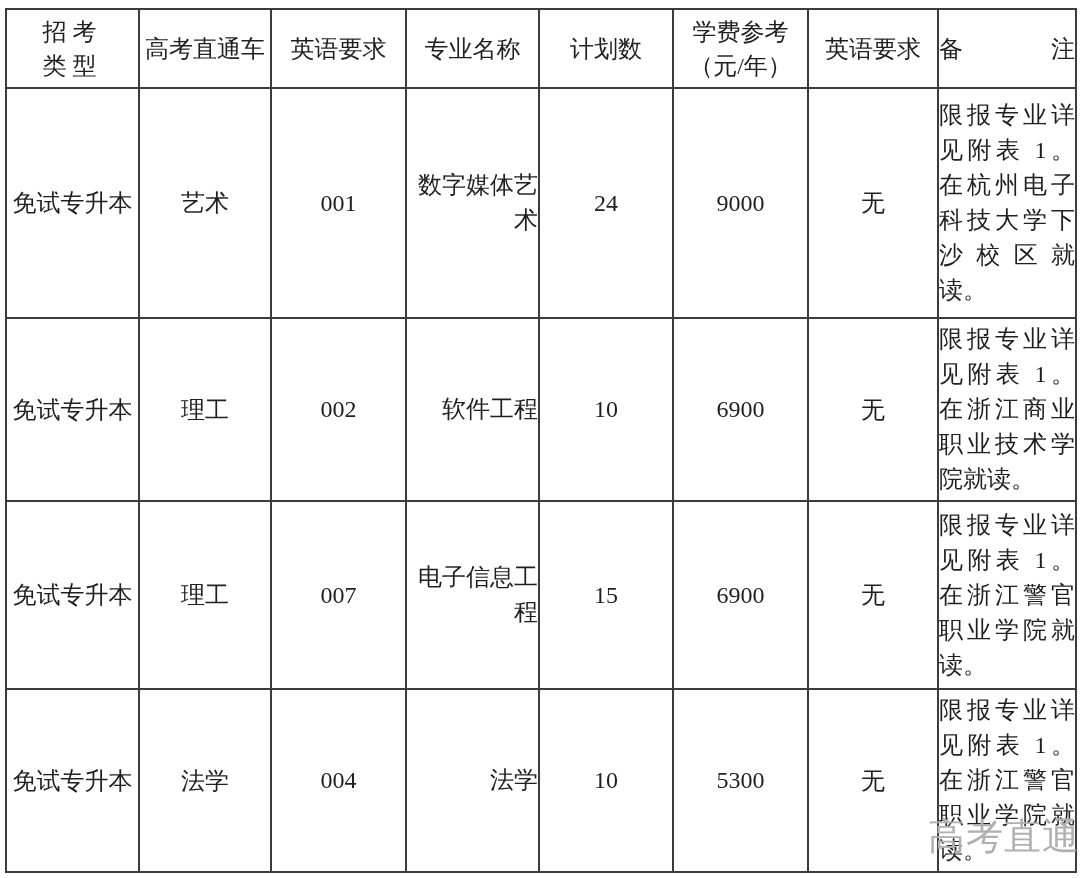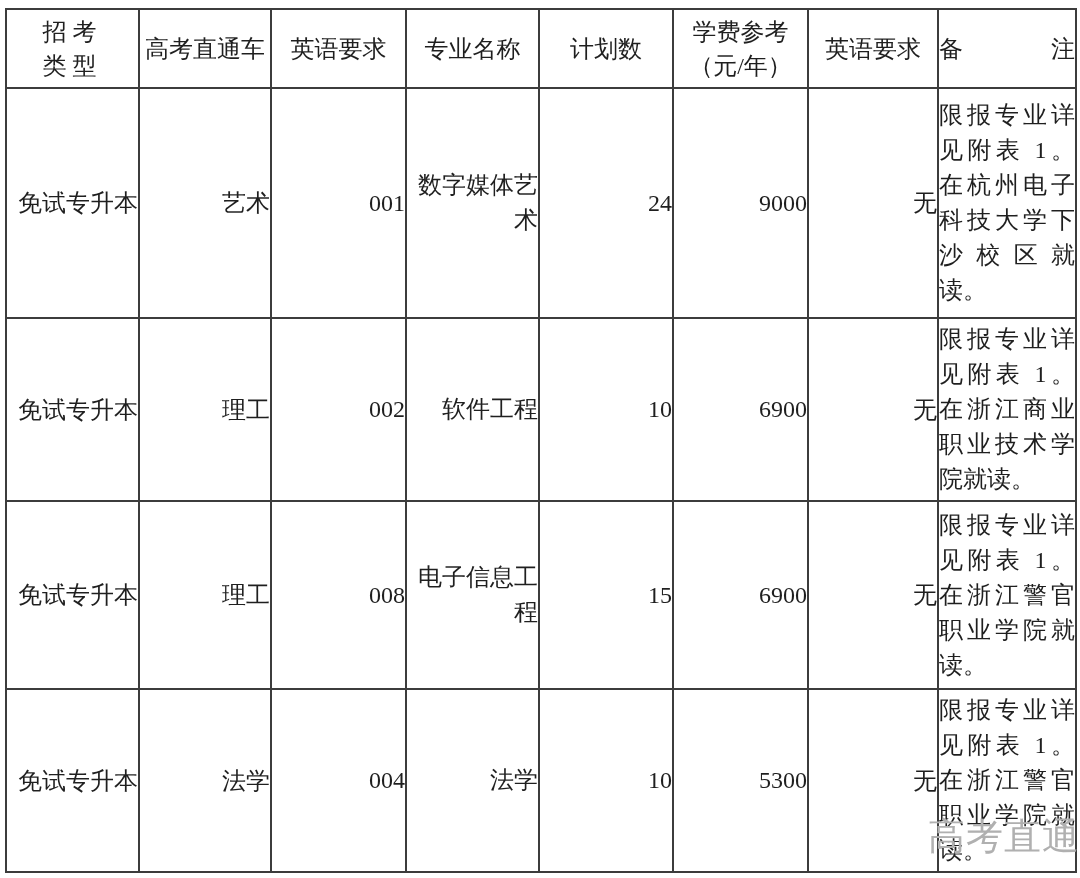--- a/index.html
+++ b/index.html
@@ -37,21 +37,21 @@
   table.plan th {
     line-height: 34px;
     white-space: pre-line; 
     text-align: center;
   }
   tr.hdr   { height: 79px; }
   tr.r0    { height: 230px; }
   tr.r1    { height: 183px; }
   tr.r2    { height: 188px; }
   tr.r3    { height: 183px; }
-  .c { text-align: right; }
+  .c { text-align: center; }
   .l { text-align: right; padding-left: 8px; padding-right: 4px; line-height: 35px; }
   .ls { letter-spacing: 6px; }
   .spread {
     text-align: justify;
     text-align-last: justify;
     padding-left: 9px;
     padding-right: 13px;
   }
   td.remark {
     text-align: justify;
@@ -120,21 +120,21 @@
         <td class="c">002</td>
         <td class="l">软件工程</td>
         <td class="c">10</td>
         <td class="c">6900</td>
         <td class="c">无</td>
         <td class="remark">限报专业详见附表 1。在浙江商业职业技术学院就读。</td>
       </tr>
       <tr class="r2">
         <td class="c">免试专升本</td>
         <td class="c">理工</td>
-        <td class="c">008</td>
+        <td class="c">007</td>
         <td class="l">电子信息工程</td>
         <td class="c">15</td>
         <td class="c">6900</td>
         <td class="c">无</td>
         <td class="remark">限报专业详见附表 1。在浙江警官职业学院就读。</td>
       </tr>
       <tr class="r3">
         <td class="c">免试专升本</td>
         <td class="c">法学</td>
         <td class="c">004</td>

